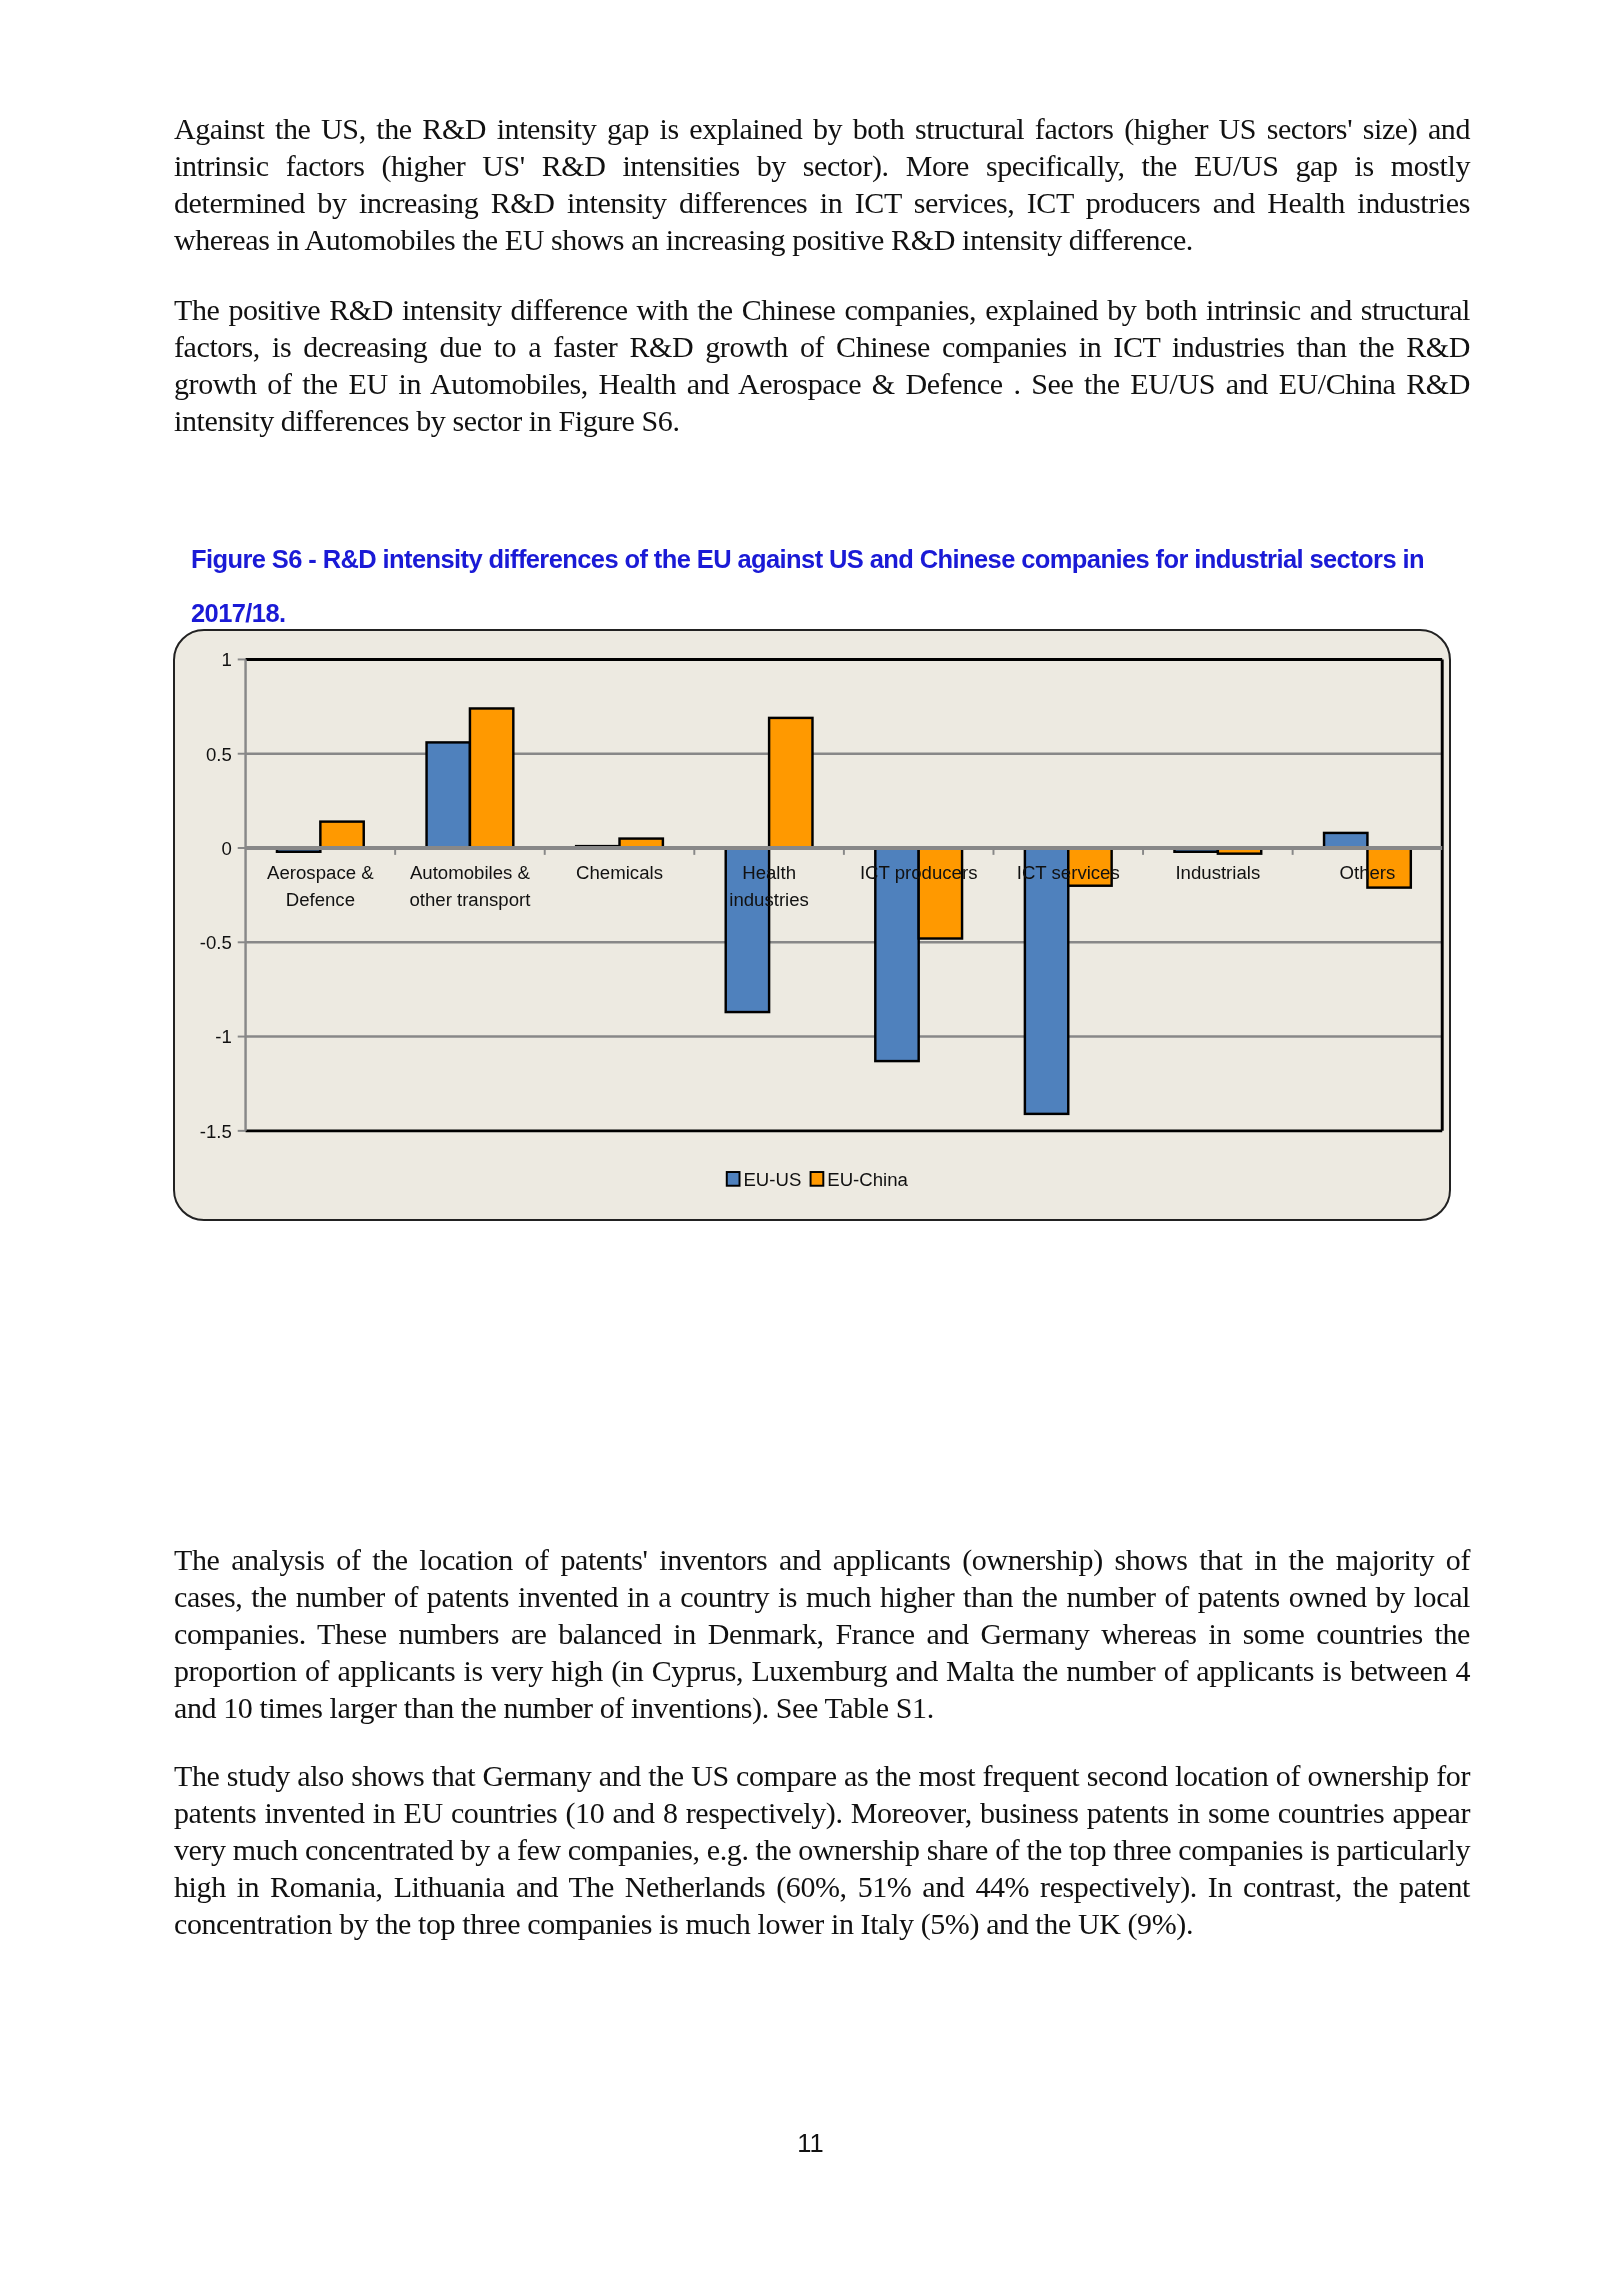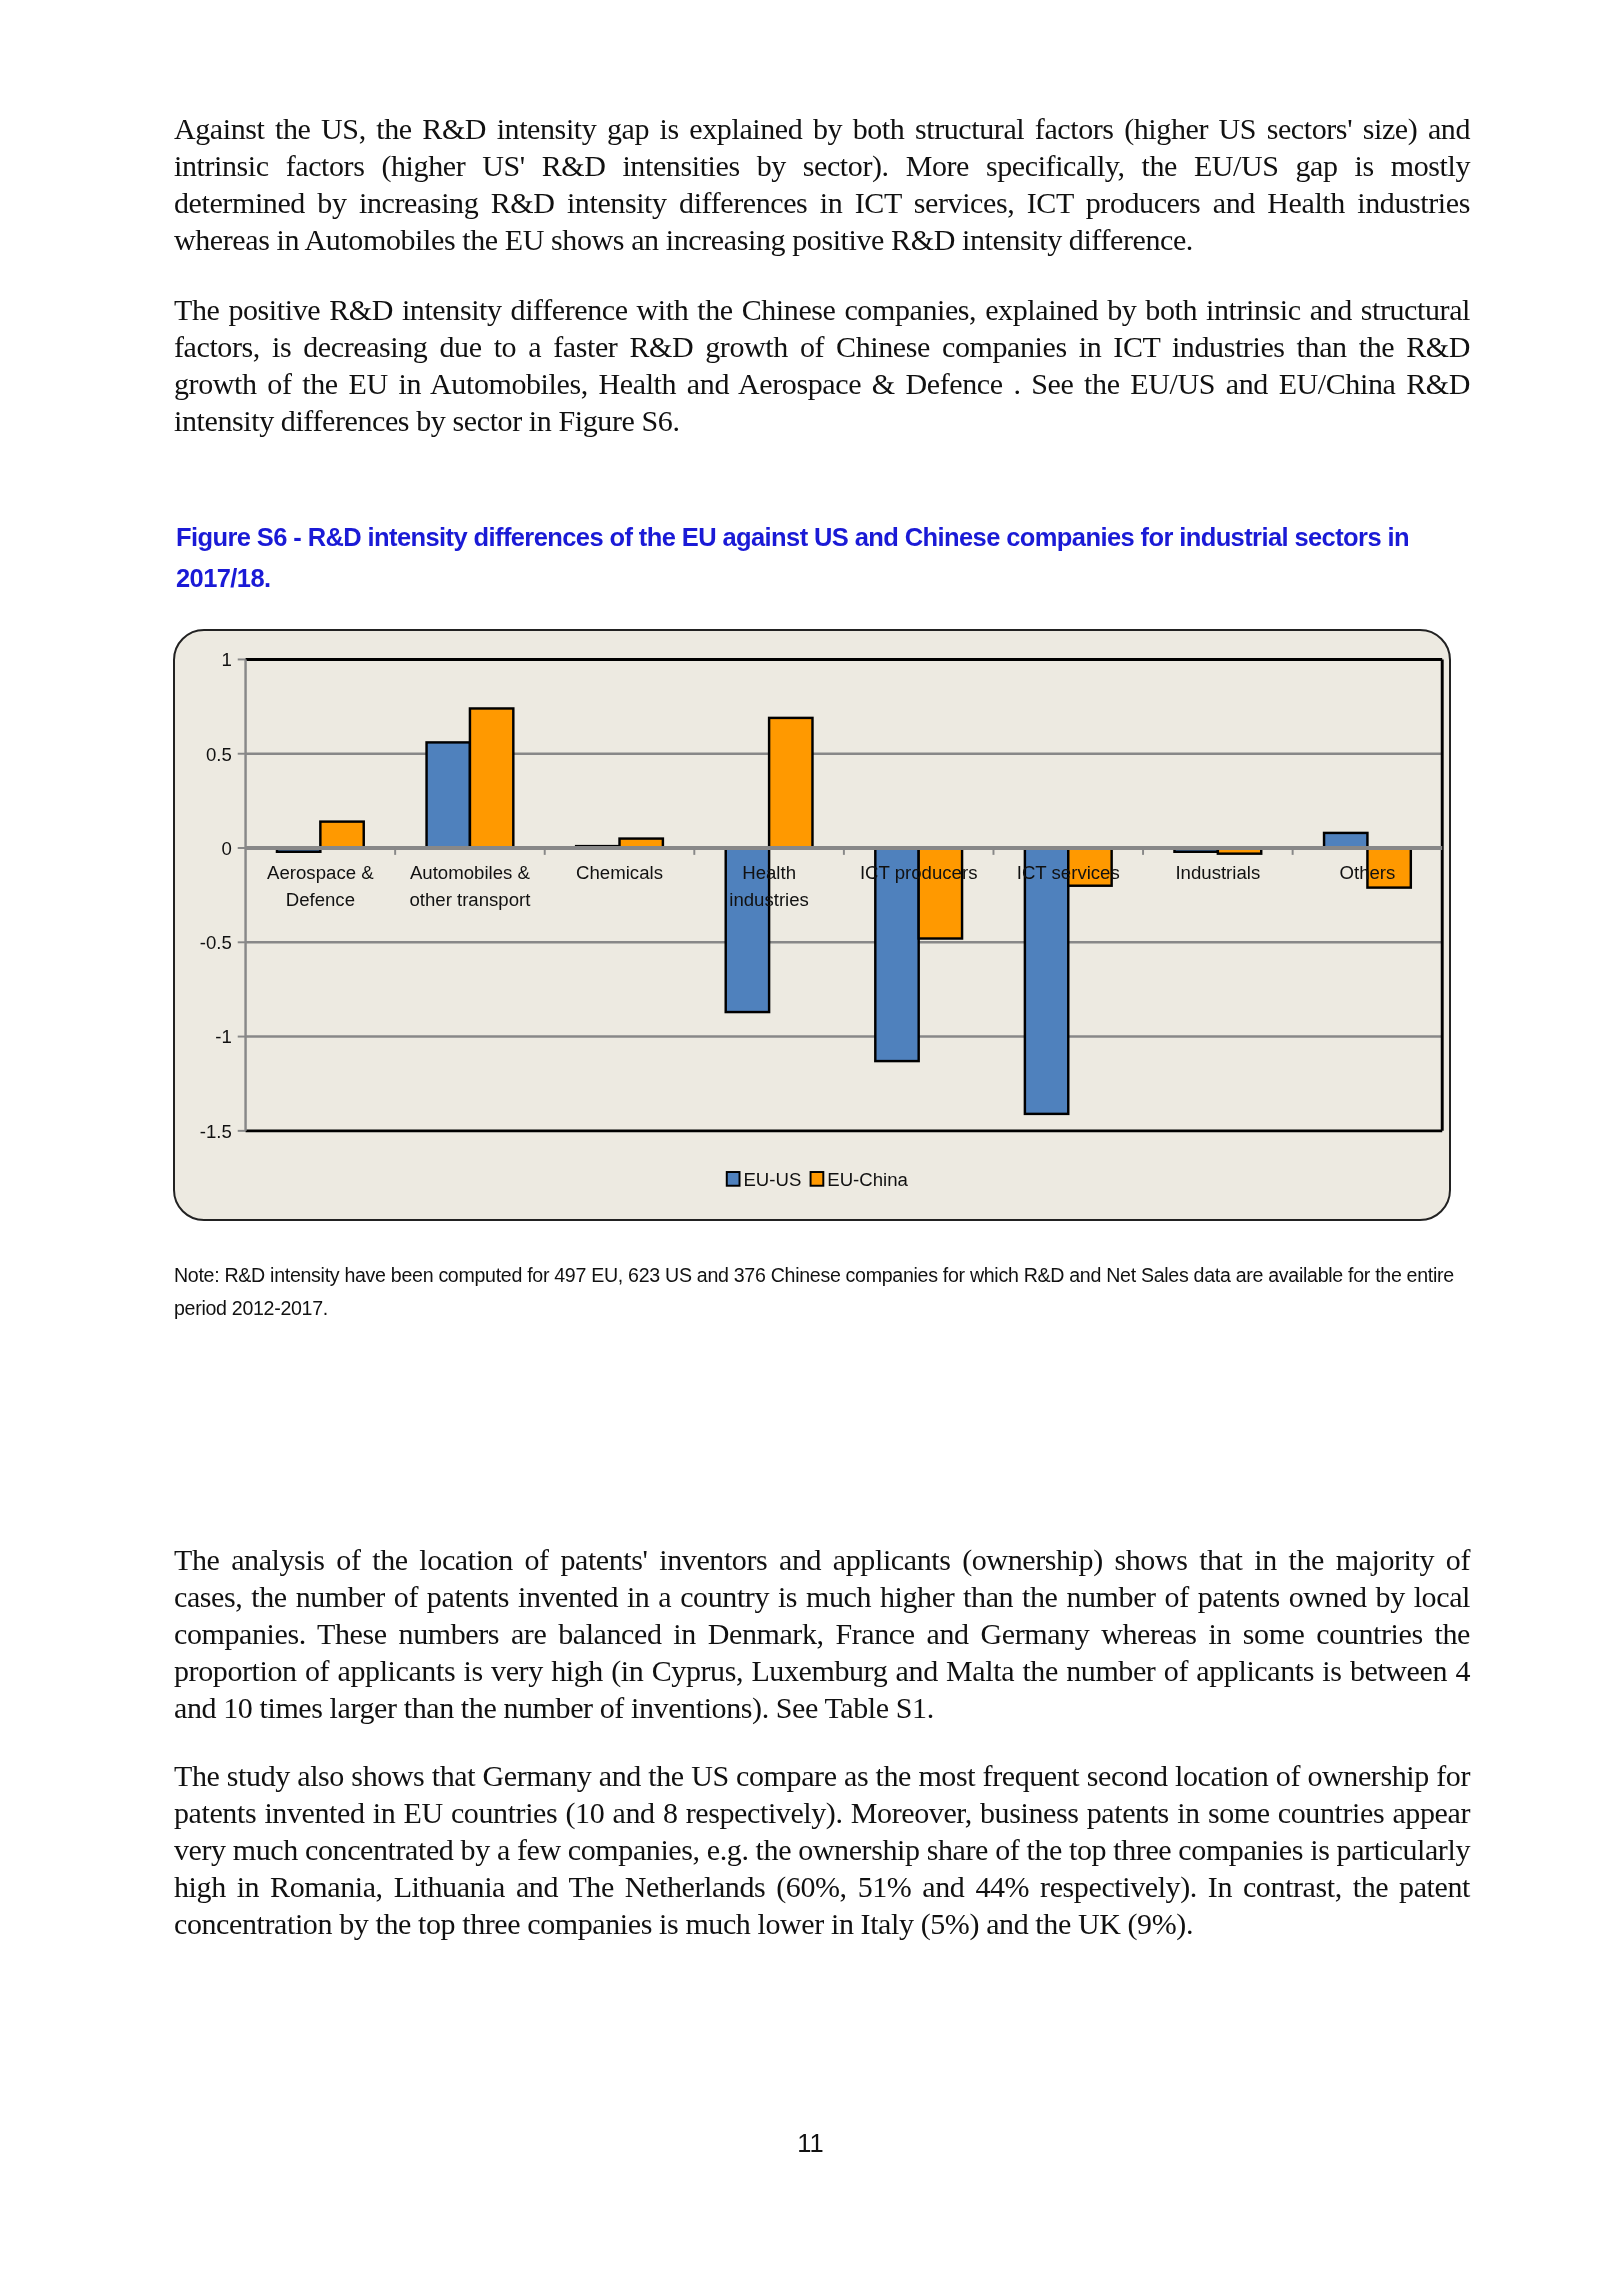--- a/index.html
+++ b/index.html
@@ -1,21 +1,21 @@
 <!DOCTYPE html>
 <html><head>
 <meta charset="utf-8">
 <style>
   html, body { margin: 0; padding: 0; background: #ffffff; }
   body { width: 1621px; height: 2294px; position: relative; font-family: "Liberation Sans", sans-serif; color: #111; }
   .page { position: absolute; left: 0; top: 0; width: 1621px; height: 2294px; }
   .para { position: absolute; left: 174px; width: 1296px; font-size: 30px; line-height: 37px; text-align: justify; letter-spacing: -0.4px; margin: 0; font-family: Liberation Serif, serif; }
   .p1 { top: 110px; }
   .p2 { top: 291px; }
-  .fig-caption { position: absolute; left: 174px; top: 515px; width: 1296px; font-size: 25.5px; line-height: 41px; color: #1a1ad6; font-weight: bold; margin: 2px; letter-spacing: -0.6px; }
+  .fig-caption { position: absolute; left: 174px; top: 515px; width: 1296px; font-size: 25.5px; line-height: 54px; color: #1a1ad6; font-weight: bold; margin: 17px; letter-spacing: -0.6px; }
   .chart-box { position: absolute; left: 173px; top: 629px; width: 1278px; height: 592px; background: #edeae1; border: 2.5px solid #222; border-radius: 31px; box-sizing: border-box; }
   #chart-svg { position: absolute; left: 0; top: 0; }
   .note { position: absolute; left: 174px; top: 1259px; width: 1296px; font-size: 19.6px; line-height: 33px; margin: 0; letter-spacing: -0.3px; }
   .source { position: absolute; left: 174px; top: 1326px; width: 1296px; font-size: 19.6px; line-height: 29px; font-style: italic; margin: 0; letter-spacing: -0.3px; }
   .section-heading { position: absolute; left: 174px; top: 1433px; width: 1296px; font-size: 26px; line-height: 37px; font-weight: bold; margin: 0; letter-spacing: -0.6px; }
   .p3 { top: 1541px; }
   .p4 { top: 1757px; }
   .page-number { position: absolute; left: 0; width: 1621px; top: 2129px; text-align: center; font-size: 25.5px; }
 </style>
 </head>
@@ -83,20 +83,19 @@
         <text x="911.4375" y="253.4" text-anchor="middle" font-size="19" font-family="&quot;Liberation Sans&quot;, sans-serif" fill="#111">ICT services</text>
         <text x="1064.0625" y="253.4" text-anchor="middle" font-size="19" font-family="&quot;Liberation Sans&quot;, sans-serif" fill="#111">Industrials</text>
         <text x="1216.6875" y="253.4" text-anchor="middle" font-size="19" font-family="&quot;Liberation Sans&quot;, sans-serif" fill="#111">Others</text>
         <rect x="563" y="552" width="13" height="14" fill="#4f81bd" stroke="#000" stroke-width="2"></rect>
         <text x="580" y="566" font-size="19" font-family="&quot;Liberation Sans&quot;, sans-serif" fill="#111">EU-US</text>
         <rect x="648.5" y="552" width="13" height="14" fill="#ff9900" stroke="#000" stroke-width="2"></rect>
         <text x="665.5" y="566" font-size="19" font-family="&quot;Liberation Sans&quot;, sans-serif" fill="#111">EU-China</text>
       </svg>
   </div>
 
-  <p class="note">Note: R&amp;D intensity have been computed for 497 EU, 623 US and 376 Chinese companies for which R&amp;D and Net Sales data are available for the entire period 2012-2017.</p>
 
   <p class="para p3">The analysis of the location of patents' inventors and applicants (ownership) shows that in the majority of cases, the number of patents invented in a country is much higher than the number of patents owned by local companies. These numbers are balanced in Denmark, France and Germany whereas in some countries the proportion of applicants is very high (in Cyprus, Luxemburg and Malta the number of applicants is between 4 and 10 times larger than the number of inventions). See Table S1.</p>
   <p class="para p4">The study also shows that Germany and the US compare as the most frequent second location of ownership for patents invented in EU countries (10 and 8 respectively). Moreover, business patents in some countries appear very much concentrated by a few companies, e.g. the ownership share of the top three companies is particularly high in Romania, Lithuania and The Netherlands (60%, 51% and 44% respectively). In contrast, the patent concentration by the top three companies is much lower in Italy (5%) and the UK (9%).</p>
 
   <div class="page-number">11</div>
 </div>
 
 
 </body></html>

